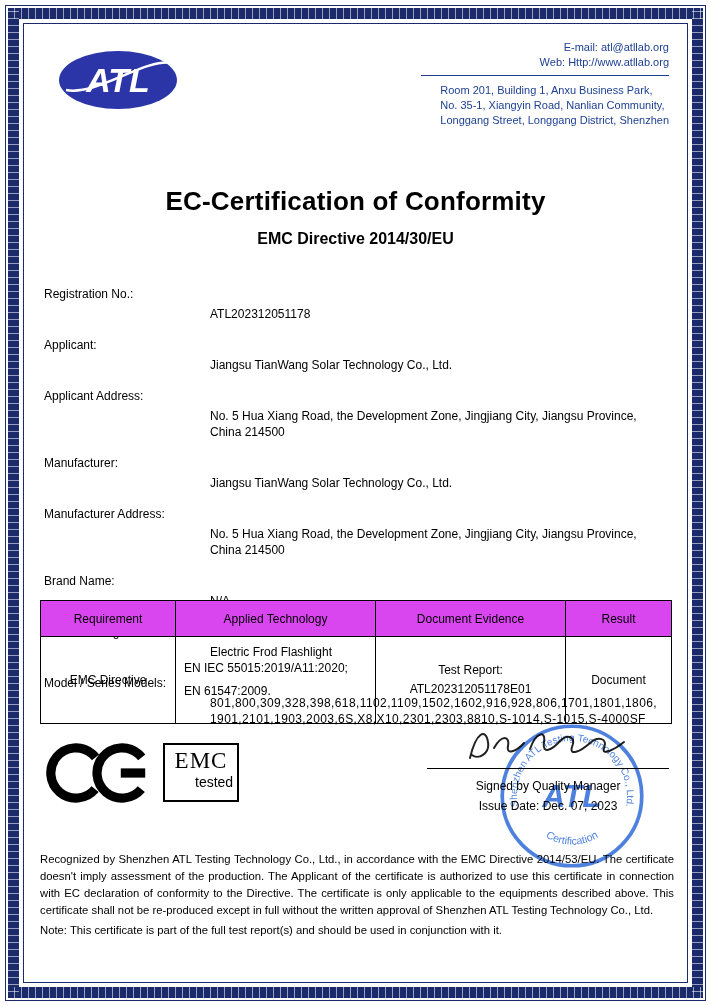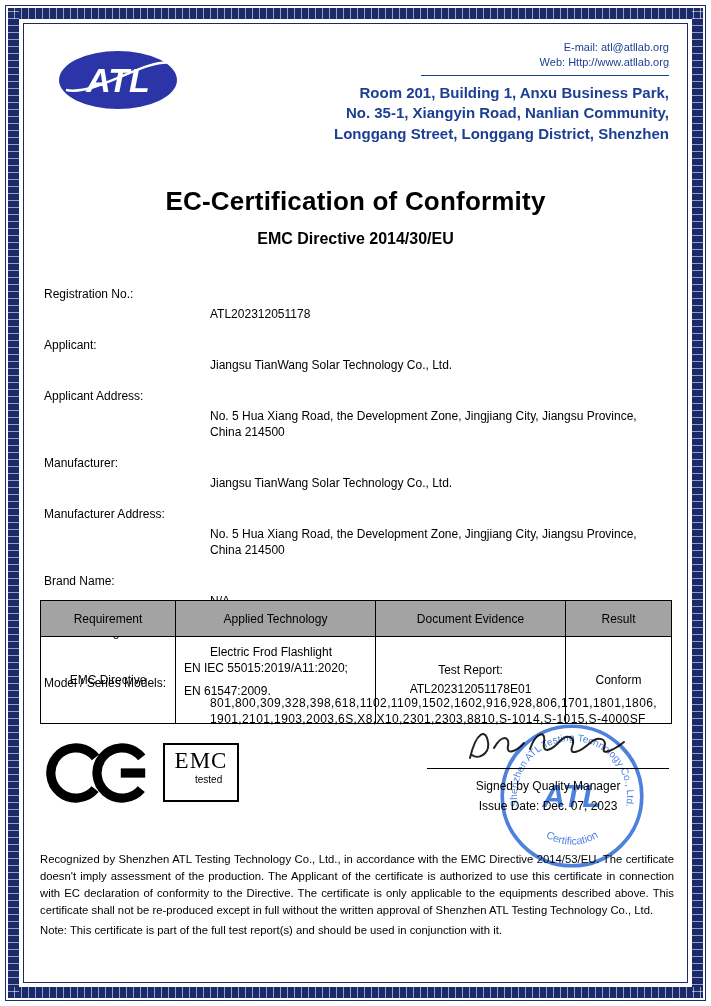--- a/index.html
+++ b/index.html
@@ -15,46 +15,46 @@
     background:repeating-linear-gradient(90deg, transparent 0 6px, rgba(255,255,255,.55) 6px 7px);pointer-events:none;}
   .tick-top{top:8px;} .tick-bottom{bottom:8px;}
   .tick-left,.tick-right{position:absolute;top:8px;bottom:8px;width:11px;
     background:repeating-linear-gradient(0deg, transparent 0 6px, rgba(255,255,255,.55) 6px 7px);pointer-events:none;}
   .tick-left{left:8px;} .tick-right{right:8px;}
 
   
   .logo{position:absolute;left:56px;top:48px;width:124px;height:64px;}
   .contact{position:absolute;right:42px;top:40px;text-align:right;color:#1d3f92;font-size:11px;line-height:1.4;}
   .header-rule{position:absolute;right:42px;top:75px;width:248px;height:1px;background:#1d3f92;}
-  .addr{position:absolute;right:42px;top:83px;text-align:right;color:#1d3f92;font-size:15px;line-height:1.35;font-weight:bold;}
+  .addr{position:absolute;right:42px;top:83px;text-align:left;color:#1d3f92;font-size:11px;line-height:1.35;}
 
   .title{position:absolute;top:186px;left:0;right:0;text-align:center;font-size:26px;font-weight:bold;letter-spacing:.2px;}
   .subtitle{position:absolute;top:230px;left:0;right:0;text-align:center;font-size:16px;font-weight:bold;}
 
   
   .fields{position:absolute;top:286px;left:44px;width:627px;font-size:12px;}
   .frow{display:flex;margin-bottom:15px;line-height:16px;}
   .flabel{width:166px;flex:none;}
   .fvalue{flex:1;margin-top:20px;}
   .models{letter-spacing:.4px;}
 
   
   .ctable{position:absolute;top:600px;left:40px;width:631px;border-collapse:collapse;table-layout:fixed;font-size:12px;}
   .ctable th,.ctable td{border:1px solid #000;}
-  .ctable th{background:#a3a3a3;font-weight:normal;height:33px;text-align:center;}
+  .ctable th{background:#d946ef;font-weight:normal;height:33px;text-align:center;}
   .ctable td{height:54px;text-align:center;vertical-align:middle;}
   .std-cell{text-align:left !important;padding:16px 8px;line-height:23px;}
   .evi-cell{line-height:19px;}
   .col-req{width:135px;} .col-std{width:200px;} .col-evi{width:190px;} .col-res{width:106px;}
 
   
   .ce{position:absolute;left:46px;top:740px;width:106px;height:66px;}
   .emc-box{position:absolute;left:163px;top:743px;width:72px;height:55px;border:2px solid #000;}
   .emc-label{font-family:"Liberation Serif", serif;font-size:23px;text-align:center;margin-top:3px;letter-spacing:1px;}
-  .emc-sub{font-size:10px;margin-left:30px;margin-top:0;}
+  .emc-sub{font-size:14px;margin-left:30px;margin-top:0;}
 
   
   .sig-block{position:absolute;right:42px;top:722px;width:242px;text-align:center;font-size:12px;z-index:1;}
   .sig-scribble{display:block;margin:0 auto;}
   .sig-line{border-top:1px solid #000;margin:2px 0 7px 0;}
   .sig-text{line-height:1.7;}
 
   
   .stamp{position:absolute;left:498px;top:722px;width:148px;height:148px;opacity:.85;mix-blend-mode:multiply;z-index:2;pointer-events:none;}
 
@@ -153,21 +153,21 @@
       <tr>
         <td>EMC Directive</td>
         <td class="std-cell">
           <div>EN IEC 55015:2019/A11:2020;</div>
           <div>EN 61547:2009.</div>
         </td>
         <td class="evi-cell">
           <div>Test Report:</div>
           <div>ATL202312051178E01</div>
         </td>
-        <td>Conform</td>
+        <td>Document</td>
       </tr>
     </tbody>
   </table>
 
   <svg class="ce" viewBox="0 0 160 100" aria-hidden="true">
     <circle cx="45" cy="50" r="38" fill="none" stroke="#000" stroke-width="14" stroke-dasharray="185.7 53" transform="rotate(40 45 50)"></circle>
     <circle cx="115" cy="50" r="38" fill="none" stroke="#000" stroke-width="14" stroke-dasharray="185.7 53" transform="rotate(40 115 50)"></circle>
     <line x1="113" y1="50" x2="150" y2="50" stroke="#000" stroke-width="14"></line>
   </svg>
 

